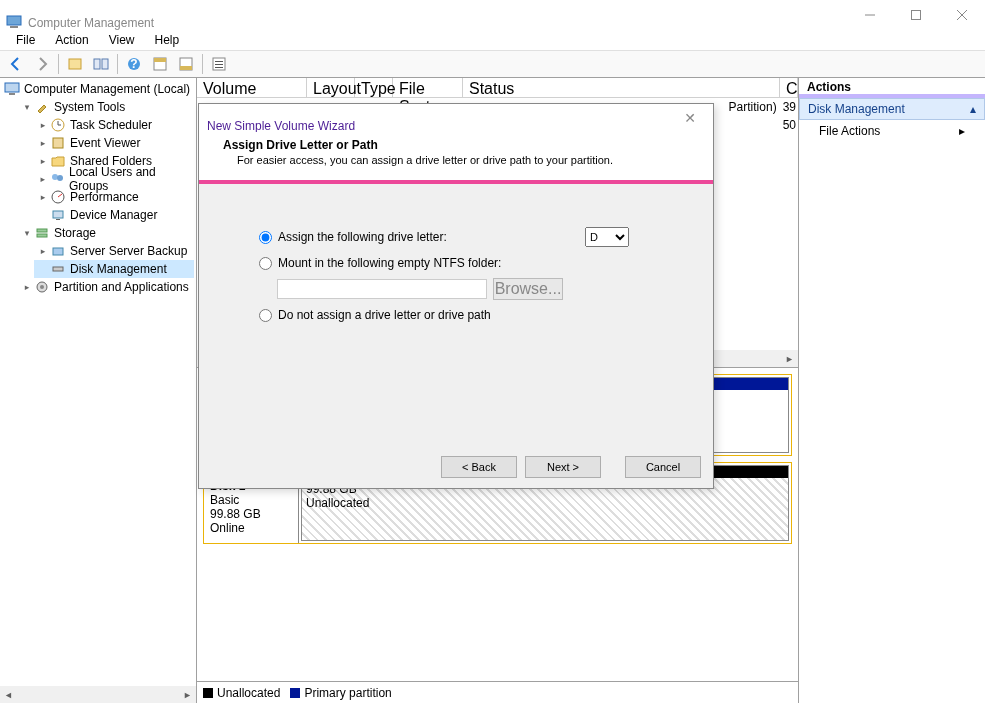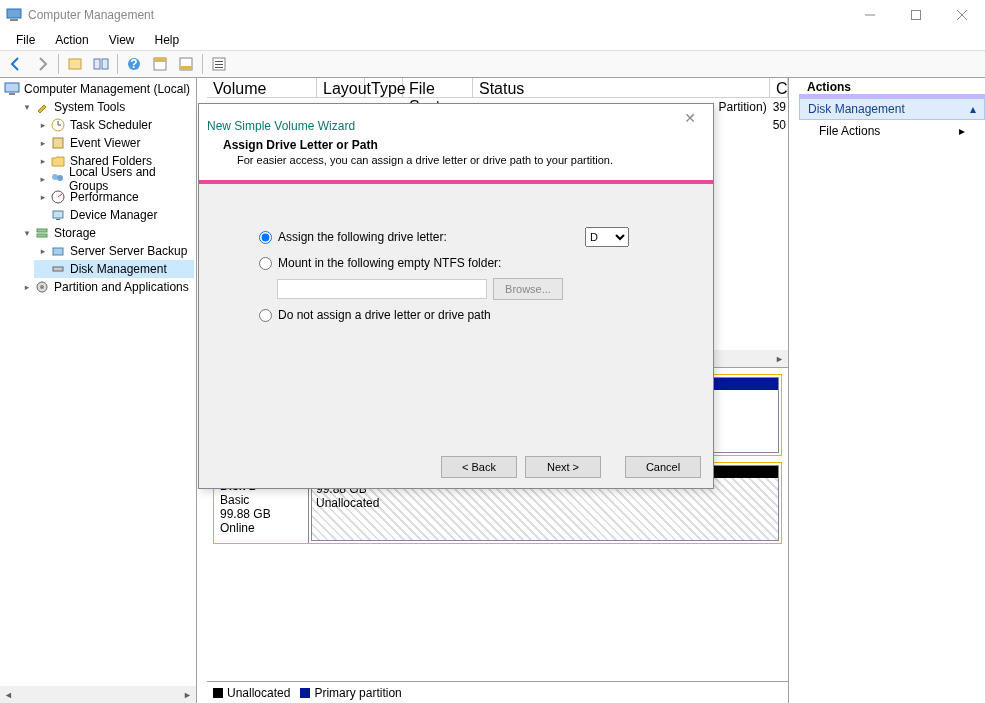--- a/index.html
+++ b/index.html
@@ -1,35 +1,35 @@
 <!DOCTYPE html>
 <html><head>
   <meta charset="utf-8">
   <style>
     * { box-sizing: border-box; margin: 0; padding: 0; font-family: "Segoe UI", Tahoma, sans-serif; font-size: 12px; }
     body { background: #fff; width: 985px; height: 703px; overflow: hidden; position: relative; }
     
     
-    .titlebar { height: 30px; display: flex; align-items: center; padding-left: 6px; background: #fff; }
+    .titlebar { height: 30px; display: flex; align-items: flex-end; padding-left: 6px; background: #fff; }
     .titlebar-icon { width: 16px; height: 16px; margin-right: 6px; }
     .titlebar-title { flex: 1; color: #888; font-size: 12px; }
     .win-btn { width: 46px; height: 30px; display: inline-flex; align-items: center; justify-content: center; color: #888; }
     .win-btn svg { stroke: #888; }
     
     
     .menubar { height: 20px; display: flex; align-items: center; padding: 0 8px; gap: 4px; }
     .menu-item { padding: 2px 8px; cursor: default; }
     
     
     .toolbar { height: 28px; border-top: 1px solid #e0e0e0; border-bottom: 1px solid #a0a0a0; display: flex; align-items: center; padding: 0 4px; gap: 2px; background: #f9f9f9; }
     .tool-btn { width: 24px; height: 22px; display: inline-flex; align-items: center; justify-content: center; border: 1px solid transparent; }
     .tool-sep { width: 1px; height: 20px; background: #c0c0c0; margin: 0 2px; }
     
     
-    .content { display: flex; height: 625px; gap: 10px; }
+    .content { display: flex; height: 625px; }
     .left-pane { width: 197px; border-right: 1px solid #a0a0a0; overflow: hidden; position: relative; }
     .center-pane { flex: 1; border-right: 1px solid #a0a0a0; display: flex; flex-direction: column; position: relative; }
     .right-pane { width: 186px; }
     
     
     .tree { padding: 2px; }
     .tree-row { display: flex; align-items: center; height: 18px; padding-left: 2px; cursor: default; }
     .tree-row.selected { background: #cce8ff; }
     .tree-expand { width: 14px; height: 14px; display: inline-flex; align-items: center; justify-content: center; color: #666; font-size: 9px; }
     .tree-icon { width: 16px; height: 16px; margin-right: 4px; display: inline-flex; align-items: center; justify-content: center; }
@@ -59,33 +59,33 @@
     .legend-swatch { width: 10px; height: 10px; display: inline-block; margin-right: 4px; vertical-align: middle; }
     
     
     .actions-header { height: 20px; padding: 2px 8px; border-bottom: 4px solid #c4b5fd; font-weight: bold; background: #fff; }
     .actions-section { background: #deecfd; border: 1px solid #b0c8e8; padding: 3px 8px; display: flex; justify-content: space-between; align-items: center; font-size: 12px; color: #15428b; }
     .actions-item { padding: 4px 20px; display: flex; justify-content: space-between; align-items: center; cursor: default; }
     
     
     .wizard { position: absolute; left: 198px; top: 103px; width: 516px; height: 386px; background: #f0f0f0; border: 1px solid #888; box-shadow: 3px 3px 8px rgba(0,0,0,0.15); display: flex; flex-direction: column; z-index: 100; }
     .wizard-titlebar { height: 28px; background: #fff; display: flex; align-items: center; padding: 0 8px; }
-    .wizard-title { flex: 1; color: #0f766e; font-size: 12px; margin-top: 16px; }
+    .wizard-title { flex: 1; color: #4c1d95; font-size: 12px; margin-top: 16px; }
     .wizard-close { width: 30px; height: 28px; display: flex; align-items: center; justify-content: center; color: #888; font-size: 14px; }
     .wizard-header { background: #fff; padding: 6px 24px 14px 24px; border-bottom: 4px solid #ec4899; }
     .wizard-header-title { font-weight: bold; font-size: 12px; }
     .wizard-header-desc { font-size: 11px; padding-left: 14px; padding-top: 2px; }
     .wizard-body { flex: 1; padding: 40px 24px 10px 60px; color: #000; }
     .radio-row { display: flex; align-items: center; height: 26px; font-size: 11px; }
     .radio-row input[type="radio"] { margin-right: 6px; }
     .drive-select { margin-left: auto; margin-right: 60px; }
     .drive-select select { width: 44px; font-size: 11px; height: 20px; }
     .ntfs-input { margin-left: 18px; display: flex; gap: 6px; align-items: center; }
     .ntfs-input input { width: 210px; height: 20px; border: 1px solid #ccc; background: #fff; padding: 2px 4px; font-size: 11px; }
-    .ntfs-input button { width: 70px; height: 22px; font-size: 11px; color: #888; background: #e8e8e8; border: 1px solid #bbb; }
+    .ntfs-input button { width: 70px; height: 22px; font-size: 16px; color: #888; background: #e8e8e8; border: 1px solid #bbb; }
     .wizard-buttons { height: 42px; display: flex; align-items: center; justify-content: flex-end; gap: 8px; padding: 0 12px; background: #f0f0f0; }
     .wizard-btn { width: 76px; height: 22px; font-size: 11px; background: #e1e1e1; border: 1px solid #adadad; cursor: default; }
     
     
     .ico-computer { color: #2a6db9; }
     .ico-folder { color: #f0c271; }
 
     
     .left-hscroll { position: absolute; bottom: 0; left: 0; right: 0; height: 17px; background: #f0f0f0; display: flex; }
   </style>

